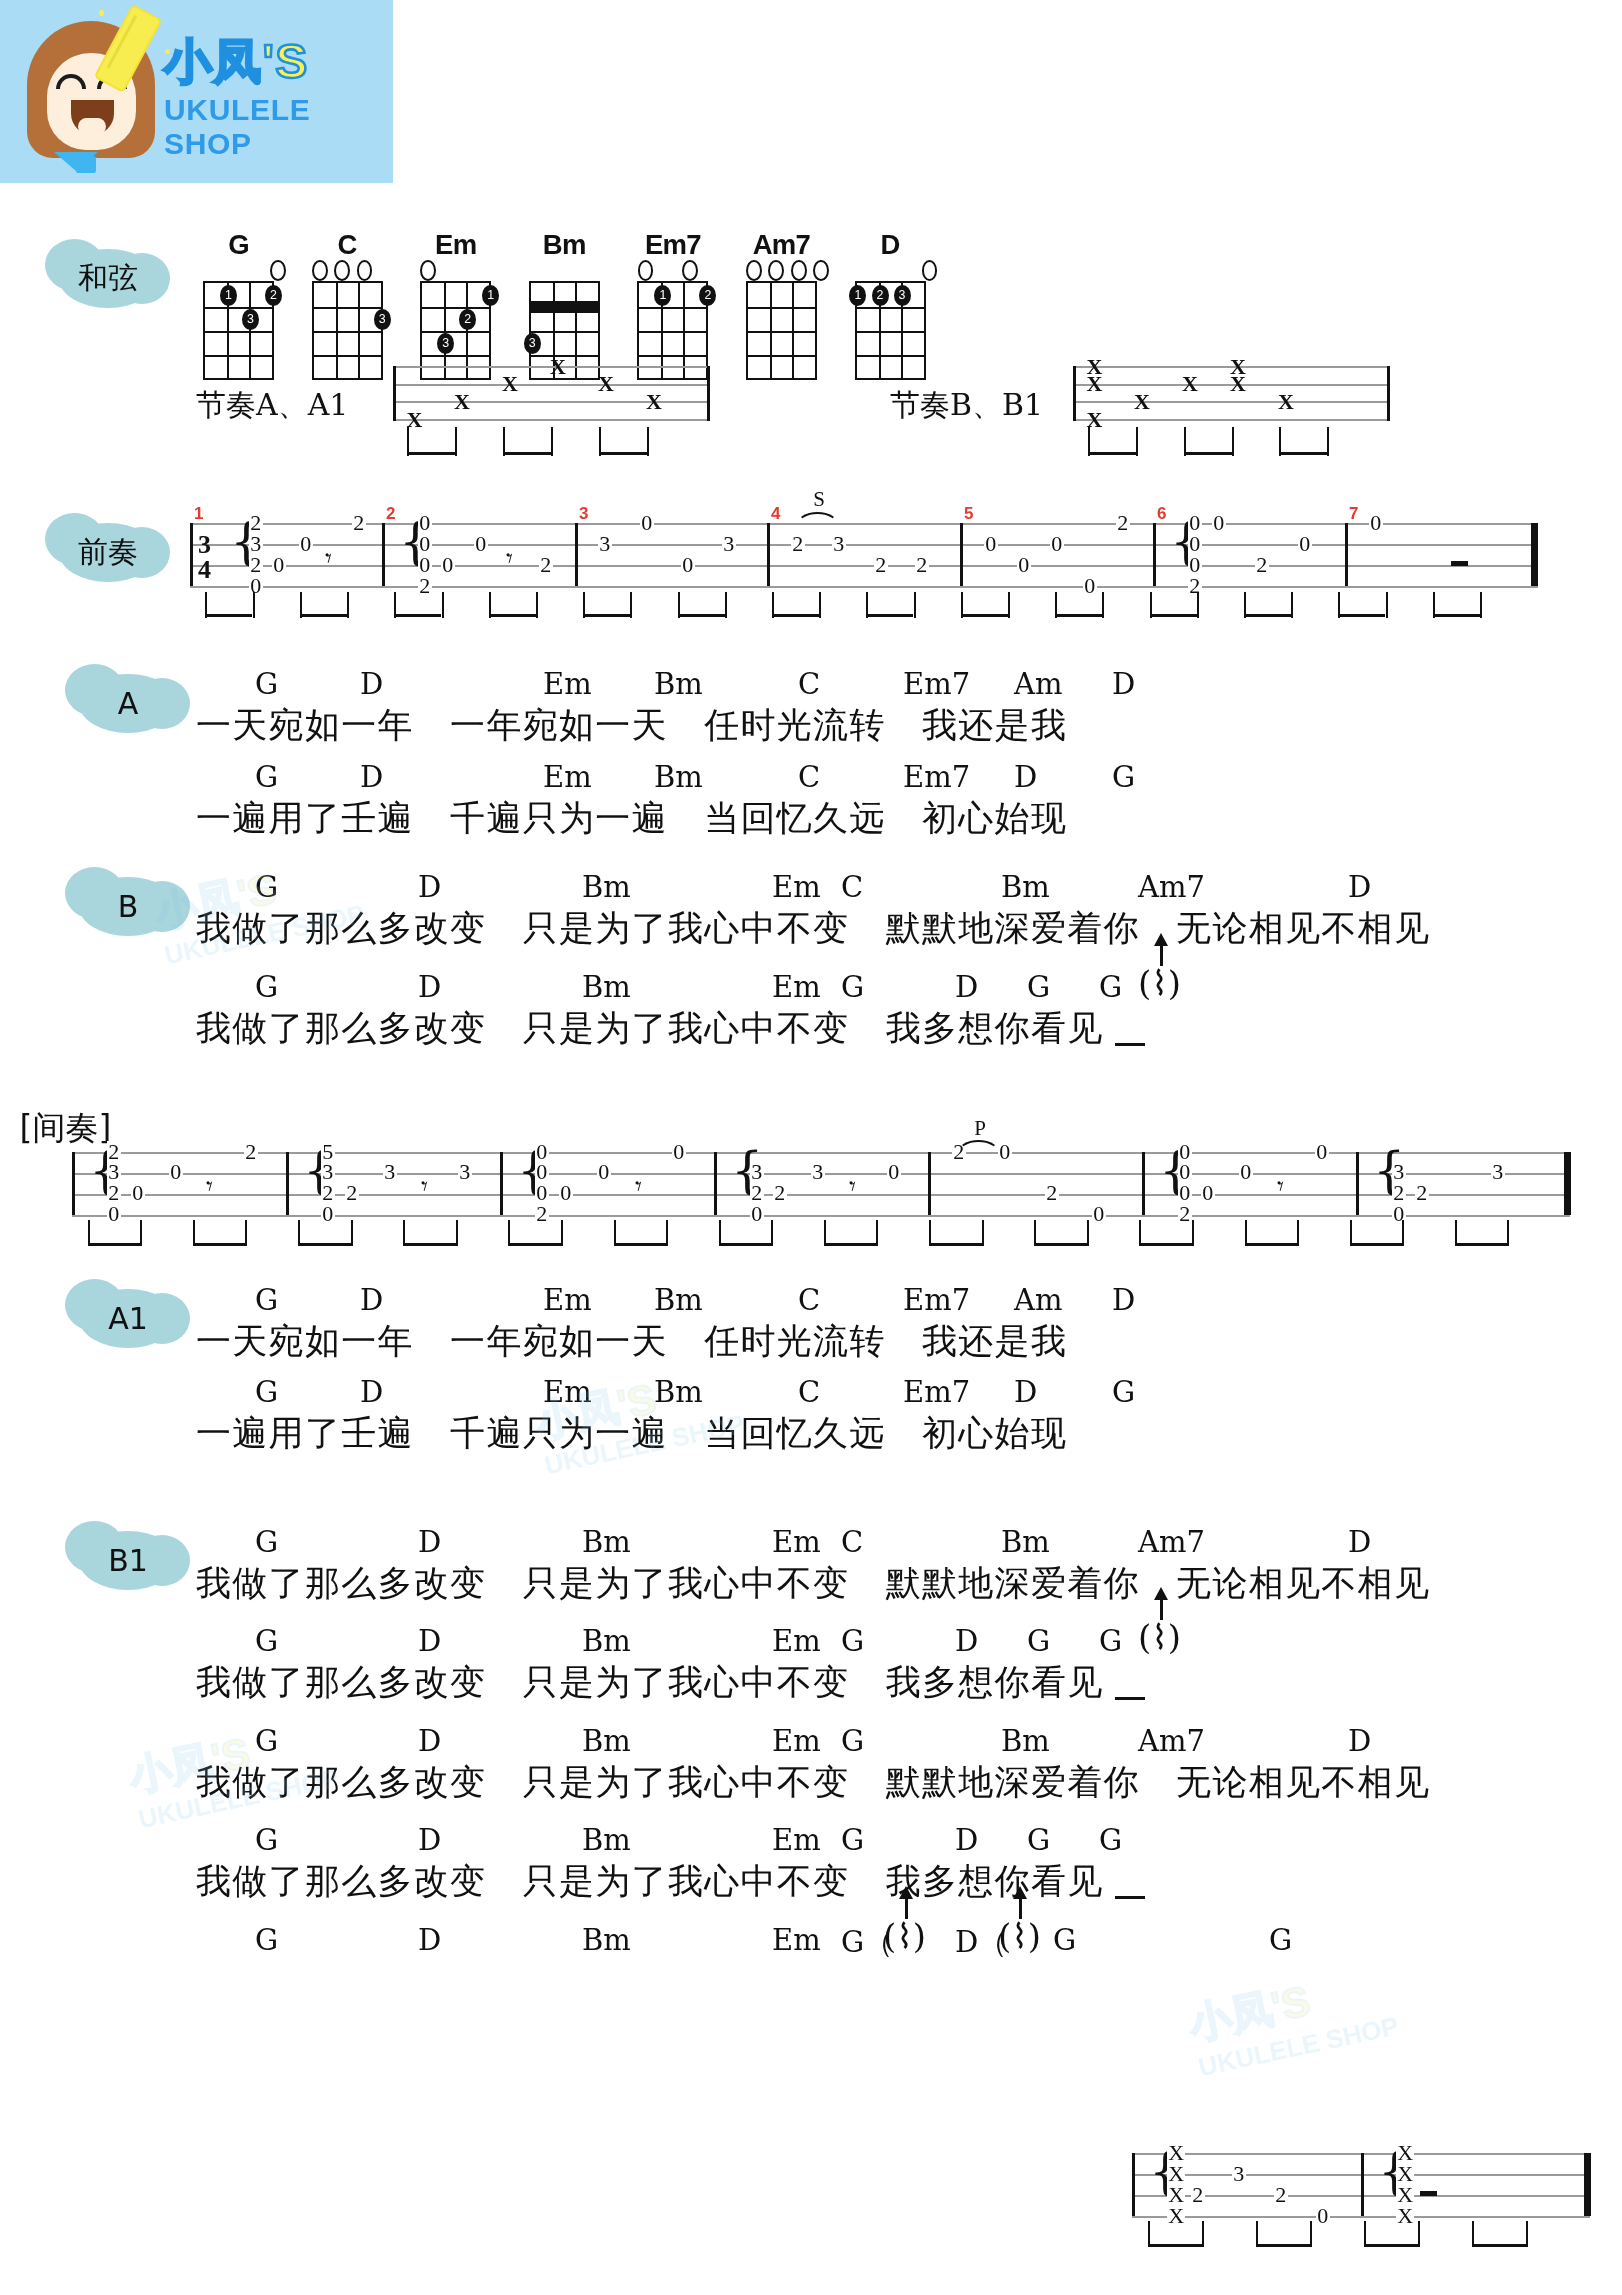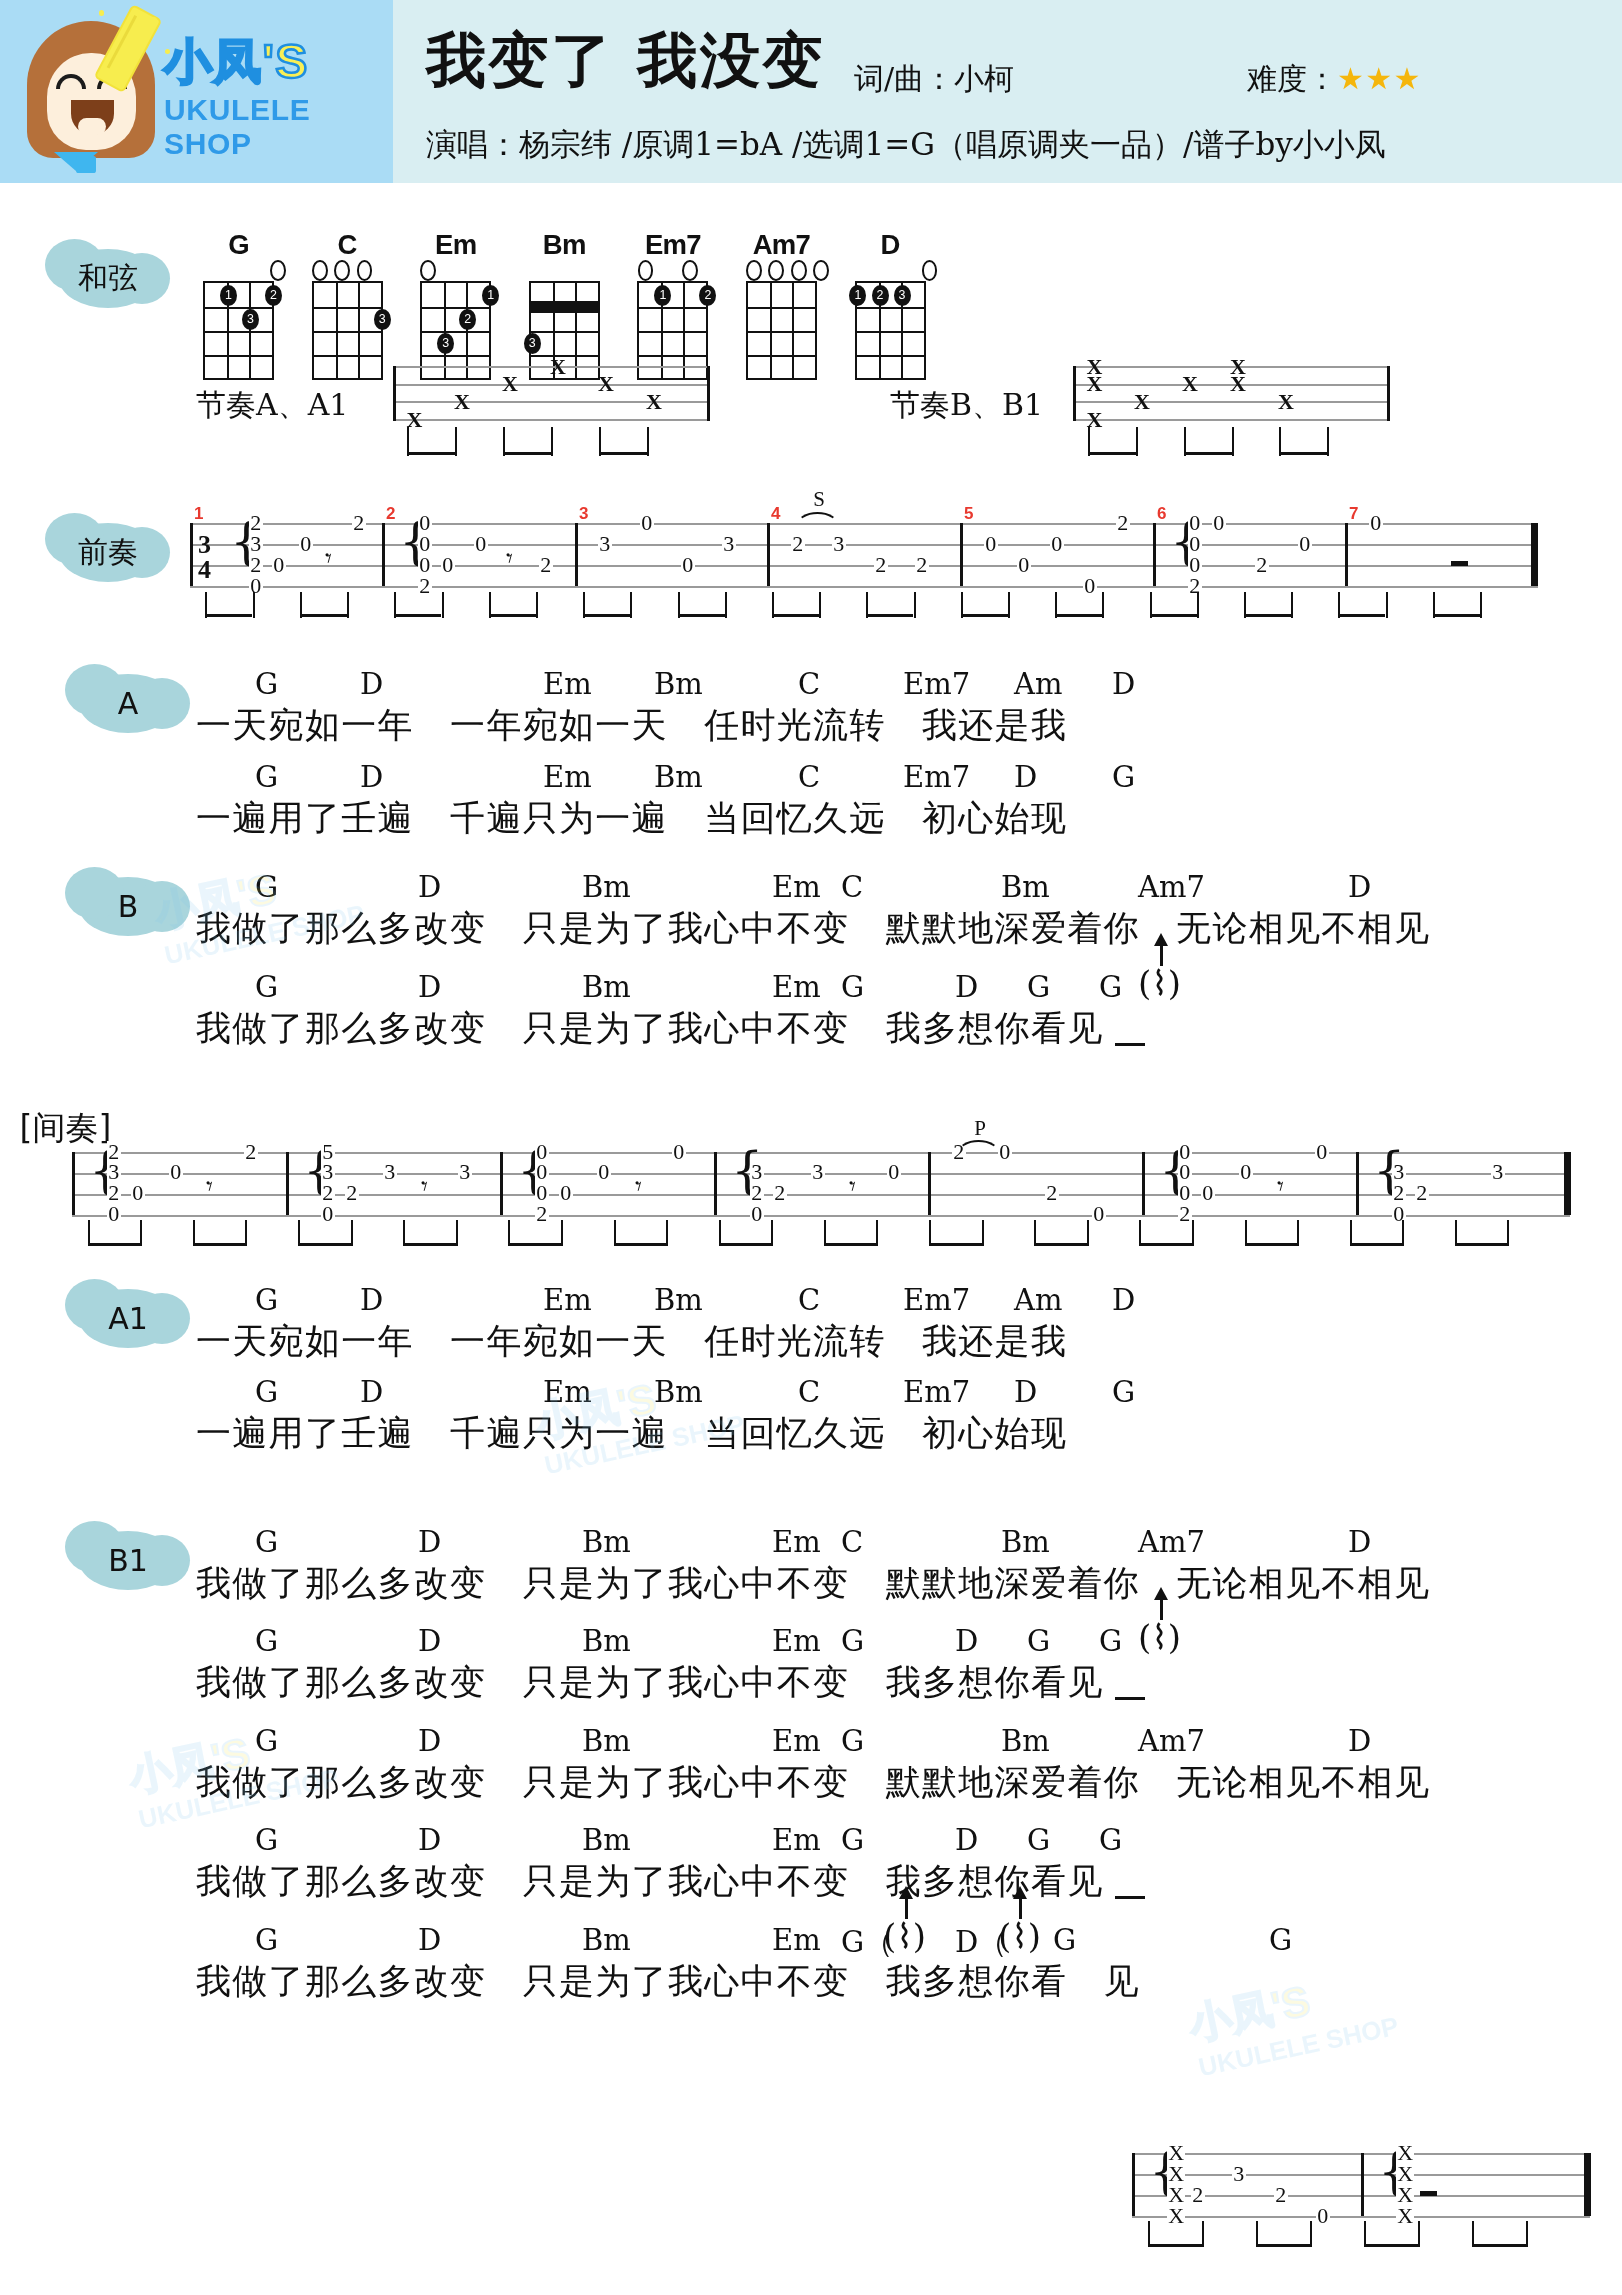--- a/index.html
+++ b/index.html
@@ -121,28 +121,20 @@
       <div class="chalk"></div>
       <div class="spark" style="left:137px;top:10.5px;"></div>
       <div class="spark" style="left:152px;top:42px;width:5.2px;height:5.2px;"></div>
       <div class="spark" style="left:86px;top:3.9px;width:5.2px;height:5.2px;"></div>
     </div>
     <div class="logo-text">
       <div class="logo-cn">小凤'S</div>
       <div class="logo-en">UKULELE SHOP</div>
     </div>
   </div>
-  <div class="title-box">
-    <div class="song-title">我变了 我没变</div>
-    <div class="composer">词/曲：小柯</div>
-    <div class="difficulty">
-      <span>难度：</span><span class="stars">★★★</span>
-    </div>
-    <div class="subline">演唱：杨宗纬 /原调1=bA /选调1=G（唱原调夹一品）/谱子by小小凤</div>
-  </div>
 </div>
 
 <div class="cloud w1" style="left:59px;top:249px;">
   <span class="cloud-lbl">和弦</span>
 </div>
 <div class="chordrow" id="chordrow">
     <div class="chordcell">
       <div class="chordname">G</div>
       <div class="opens">
         <div class="open-o" style="left: 74px;"></div>
@@ -579,21 +571,20 @@
         <div class="ch" style="left: 759px;">D（</div>
         <div class="ch" style="left: 857px;">G</div>
         <div class="ch" style="left: 1073px;">G</div>
         <div class="squig" style="left: 687px; top: -3.9px;">(⌇)</div>
         <div class="arrowstem" style="left: 709px; top: -29px; height: 25px;"></div>
         <div class="arrowup" style="left: 703px; top: -37px;"></div>
         <div class="squig" style="left: 802px; top: -3.9px;">(⌇)</div>
         <div class="arrowstem" style="left: 823px; top: -29px; height: 25px;"></div>
         <div class="arrowup" style="left: 817px; top: -37px;"></div>
       </div>
-      <div class="lyricline">我做了那么多改变　只是为了我心中不变　我多想你看　见</div>
     </div>
   </div>
 
 <div class="interlabel" style="left:19.6px;top:1106px;">[间奏]</div>
 <div id="interludetab">
     <div class="tabstaff" style="position: absolute; left: 72px; top: 1152px; width: 1498px; height: 63px;">
       <div class="tline" style="top: 0px;"></div>
       <div class="tline" style="top: 21px;"></div>
       <div class="tline" style="top: 42px;"></div>
       <div class="tline" style="top: 63px;"></div>

